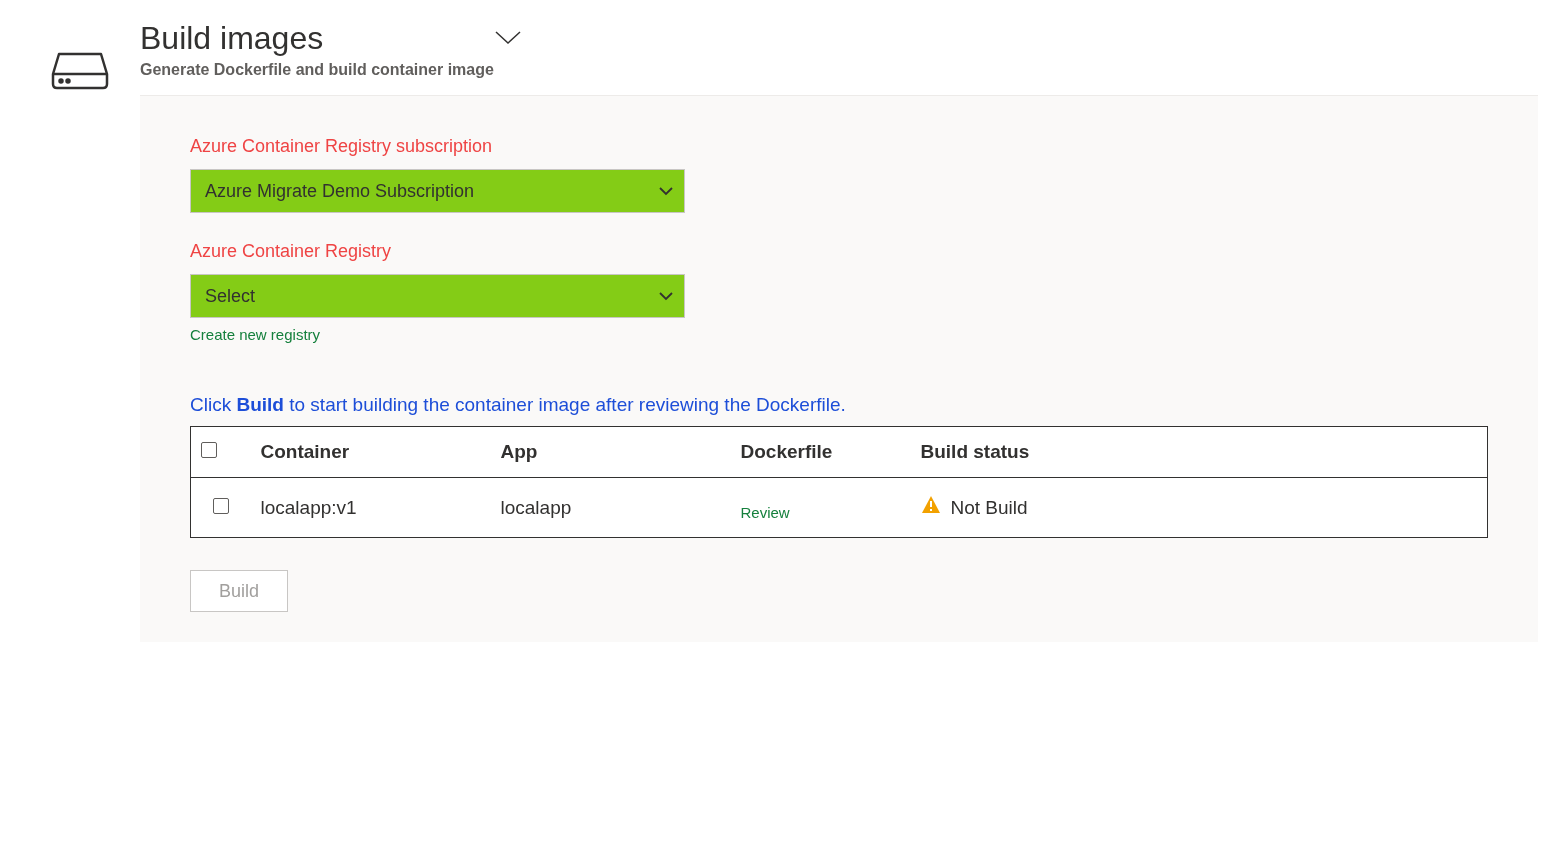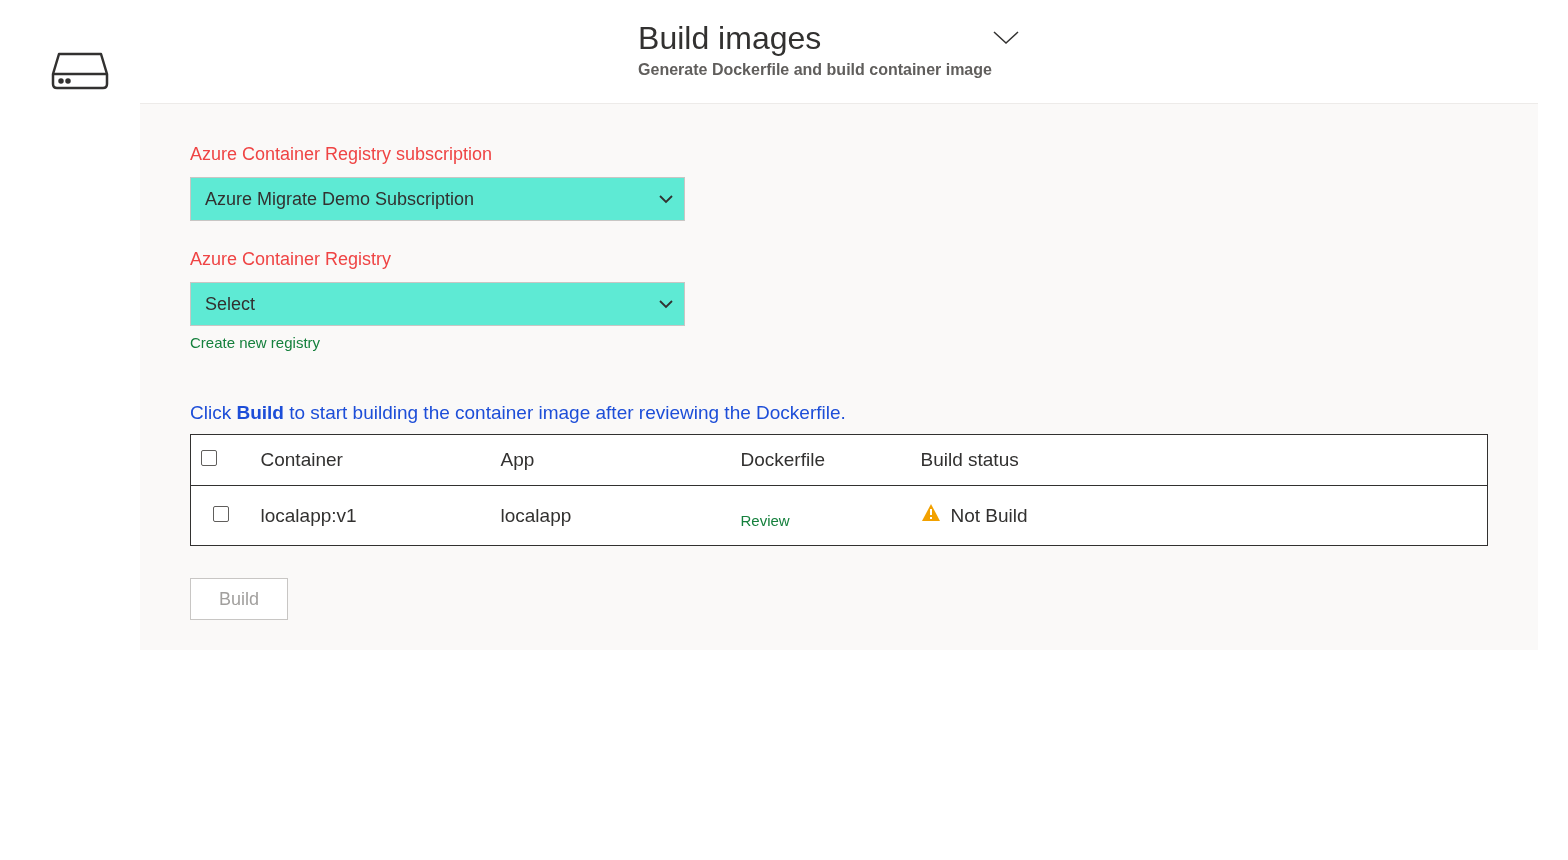--- a/index.html
+++ b/index.html
@@ -18,23 +18,23 @@
       padding-top: 30px;
       display: flex;
       justify-content: center;
       align-items: flex-start;
     }
     .main-col {
       flex: 1;
     }
     .header-row {
       display: flex;
-      justify-content: center;
+      justify-content: flex-start;
       align-items: flex-start;
-      padding-bottom: 24px;
+      padding-bottom: 16px;
       border-bottom: 1px solid #edebe9;
     }
     .header-text h1 {
       font-size: 32px;
       font-weight: 350;
       color: #323130;
       margin-bottom: 4px;
     }
     .header-text p {
       font-size: 16px;
@@ -59,21 +59,21 @@
       margin-bottom: 12px;
       display: block;
     }
     .select-wrap {
       position: relative;
       width: 495px;
     }
     .select {
       width: 100%;
       height: 44px;
-      background: #5eead4;
+      background: #84cc16;
       border: 1px solid #c8c6c4;
       padding: 0 40px 0 14px;
       font-size: 18px;
       color: #323130;
       display: flex;
       align-items: center;
       cursor: pointer;
     }
     .select-arrow {
       position: absolute;
@@ -99,21 +99,21 @@
       font-weight: 600;
     }
     .table {
       width: 100%;
       border: 1px solid #323130;
       background: #ffffff;
       border-collapse: collapse;
     }
     .table th {
       text-align: left;
-      font-weight: 400;
+      font-weight: 700;
       font-size: 19px;
       padding: 14px 10px;
       border-bottom: 1px solid #323130;
       color: #323130;
     }
     .table td {
       font-size: 19px;
       padding: 14px 10px;
       color: #323130;
       vertical-align: middle;

